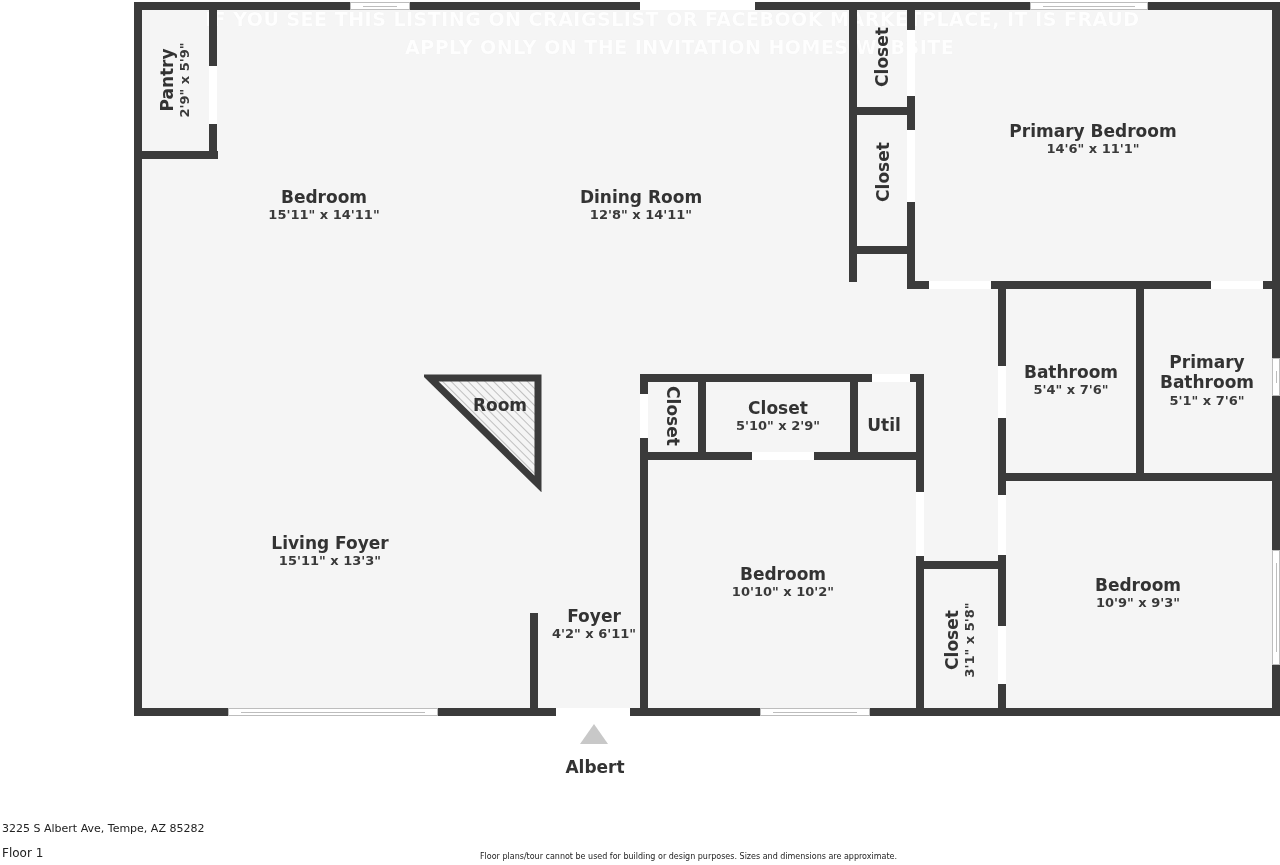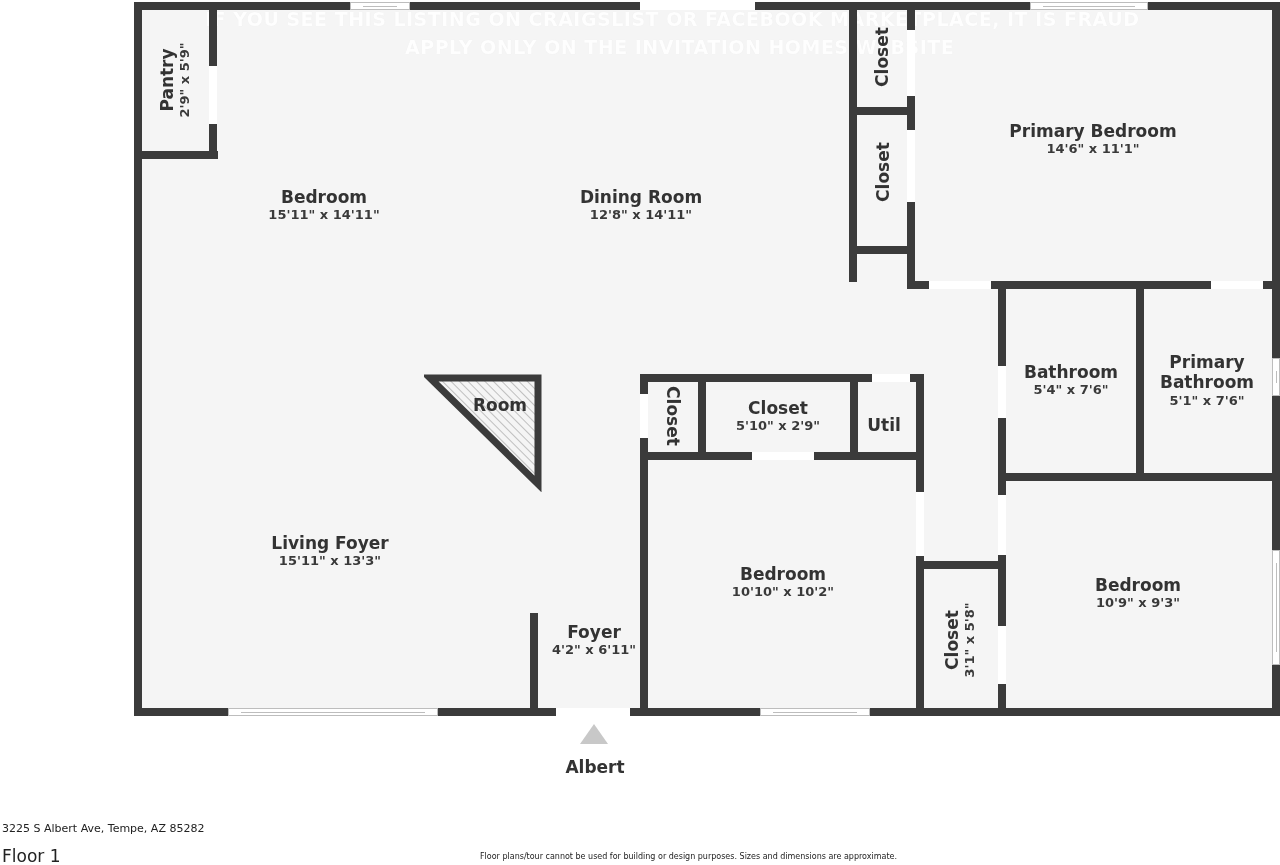--- a/index.html
+++ b/index.html
@@ -149,21 +149,21 @@
 
   <div class="room" style="left:884px;top:425px;">
     <span class="name">Util</span>
   </div>
 
   <div class="room" style="left:330px;top:551px;">
     <span class="name">Living Foyer</span>
     <span class="dims">15'11" x 13'3"</span>
   </div>
 
-  <div class="room" style="left:594px;top:624px;margin-top:16px;">
+  <div class="room" style="left:594px;top:624px;">
     <span class="name">Foyer</span>
     <span class="dims">4'2" x 6'11"</span>
   </div>
 
   <div class="room" style="left:783px;top:582px;">
     <span class="name">Bedroom</span>
     <span class="dims">10'10" x 10'2"</span>
   </div>
 
   <div class="room rot-ccw" style="left:960px;top:640px;">
@@ -175,15 +175,15 @@
     <span class="name">Bedroom</span>
     <span class="dims">10'9" x 9'3"</span>
   </div>
 
   <div class="entry-arrow" style="left:580px;top:724px;"></div>
   <div class="room" style="left:595px;top:767px;">
     <span class="name">Albert</span>
   </div>
 
   <div class="fine" style="left:2px;top:822px;font-size:11px;">3225 S Albert Ave, Tempe, AZ 85282</div>
-  <div class="fine" style="left:2px;top:846px;font-size:17px;">Floor 1</div>
+  <div class="fine" style="left:2px;top:846px;font-size:12px;">Floor 1</div>
   <div class="fine" style="left:480px;top:852px;font-size:8px;">Floor plans/tour cannot be used for building or design purposes. Sizes and dimensions are approximate.</div>
 </div>
 
 </body></html>

